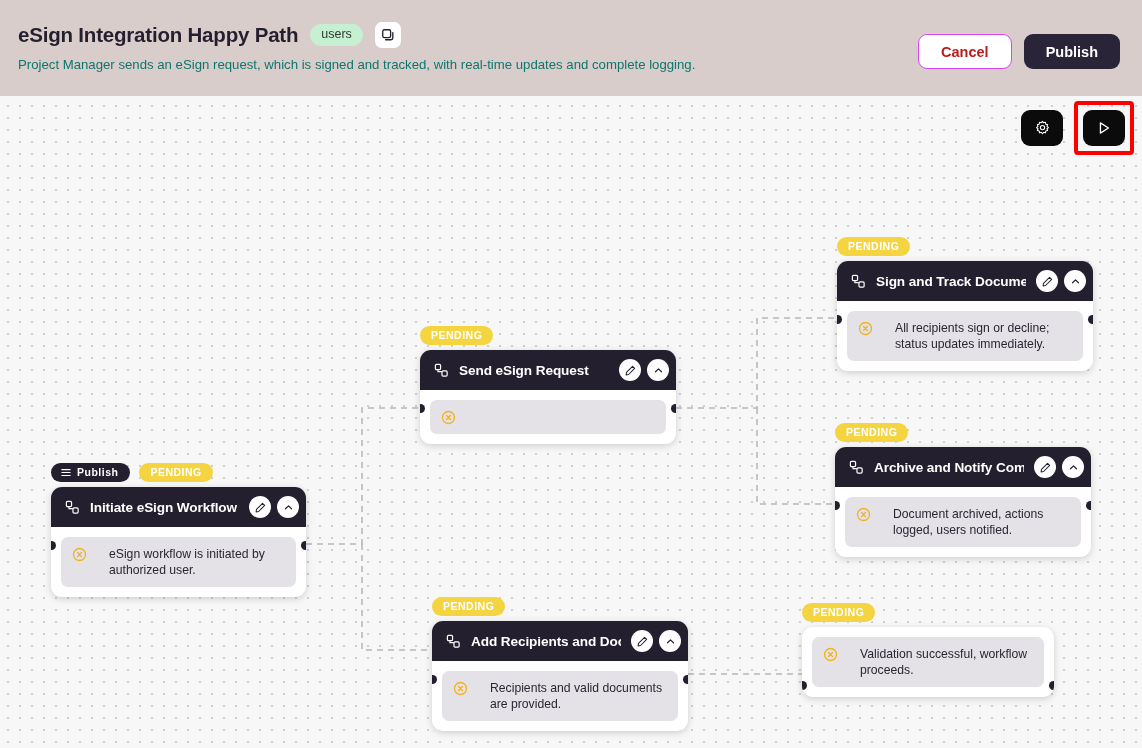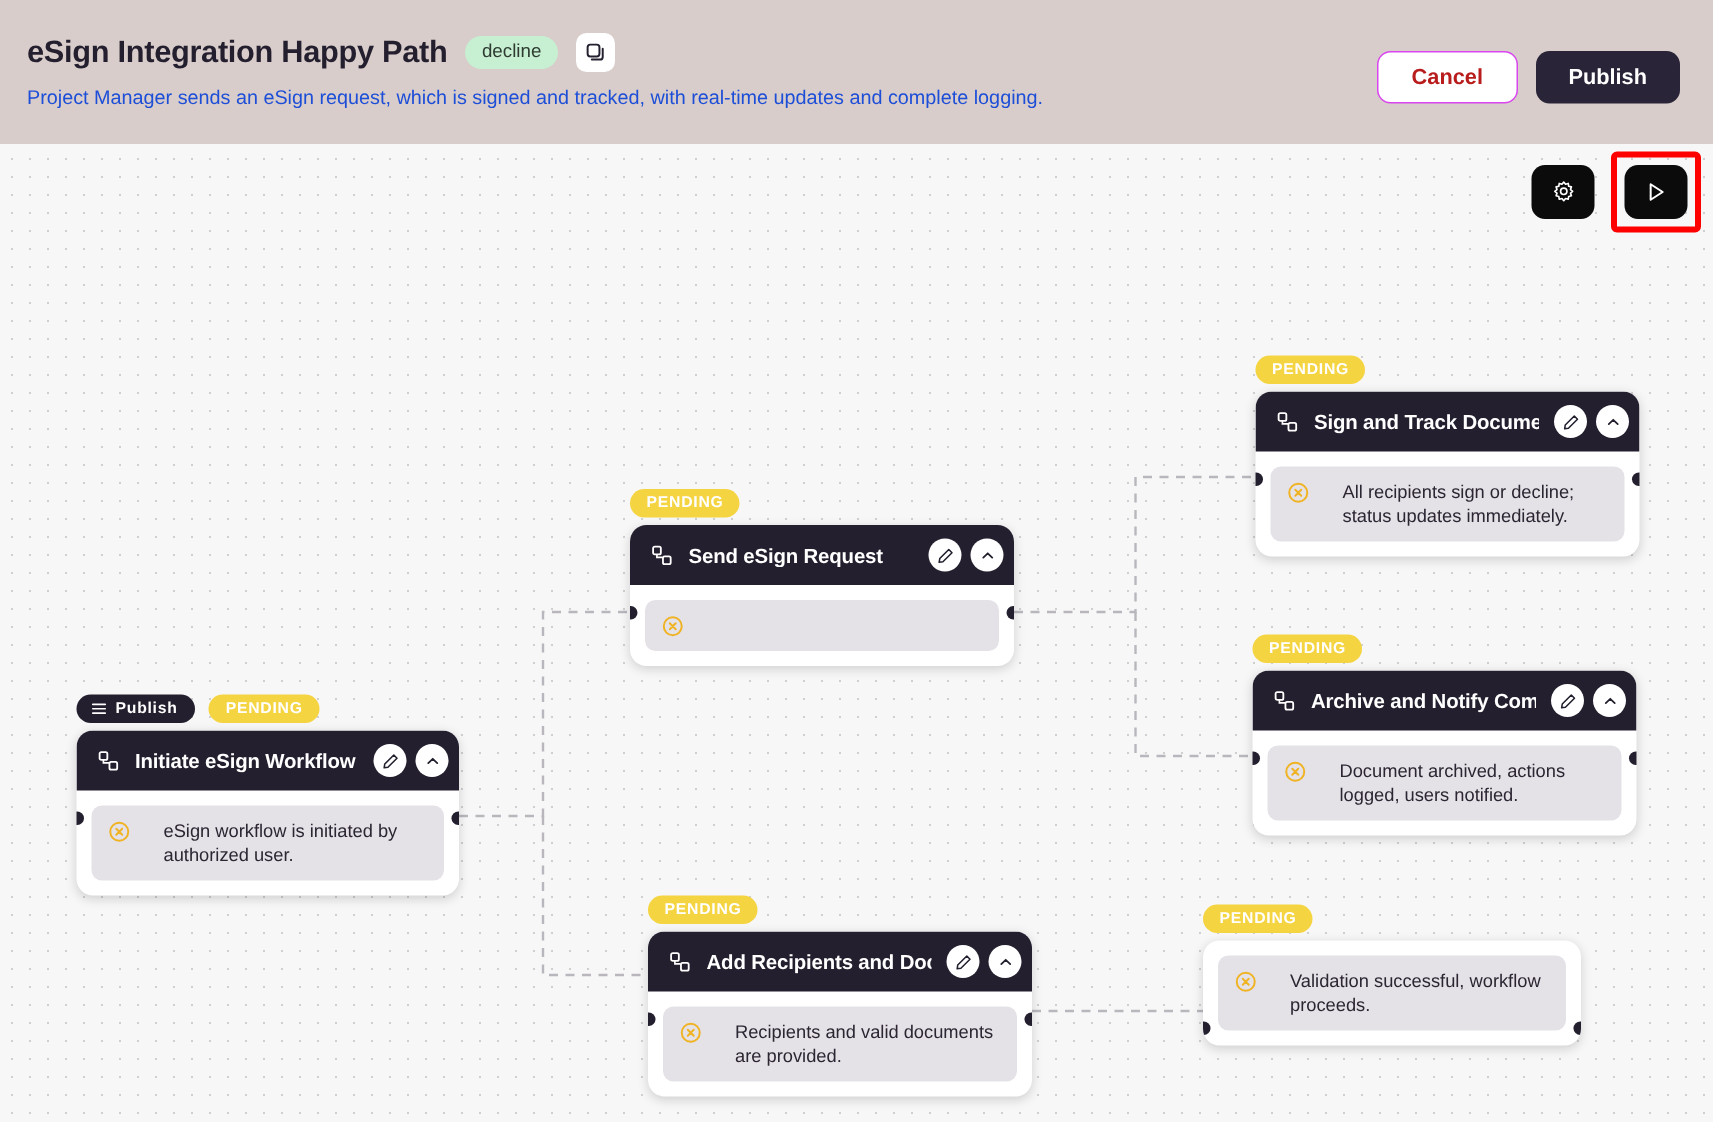--- a/index.html
+++ b/index.html
@@ -52,21 +52,21 @@
     background: #ffffff;
     border-radius: 7px;
     display: flex;
     align-items: center;
     justify-content: center;
     cursor: pointer;
   }
   #subtitle {
     margin-top: 9px;
     font-size: 13.2px;
-    color: #1d4ed8;
+    color: #0f766e;
     white-space: nowrap;
   }
   #header-actions {
     position: absolute;
     right: 22px; top: 34px;
     display: flex;
     gap: 12px;
     align-items: center;
   }
   .hbtn {
@@ -216,21 +216,21 @@
   .port-r { right: -4px; }
   
 </style>
 </head>
 <body>
 
 <div id="header">
   <div id="header-left">
     <div id="title-row">
       <div id="page-title">eSign Integration Happy Path</div>
-      <div id="status-badge">decline</div>
+      <div id="status-badge">users</div>
       <div id="copy-button">
         <svg width="14" height="14" viewBox="0 0 16 16">
           <rect x="2" y="2" width="9" height="9" rx="2" fill="none" stroke="#241f2e" stroke-width="1.5"></rect>
           <path d="M5.2 13.4 H11.5 a2 2 0 0 0 2-2 V5.2" fill="none" stroke="#241f2e" stroke-width="1.5" stroke-linecap="round"></path>
         </svg>
       </div>
     </div>
     <div id="subtitle">Project Manager sends an eSign request, which is signed and tracked, with real-time updates and complete logging.</div>
   </div>
   <div id="header-actions">

